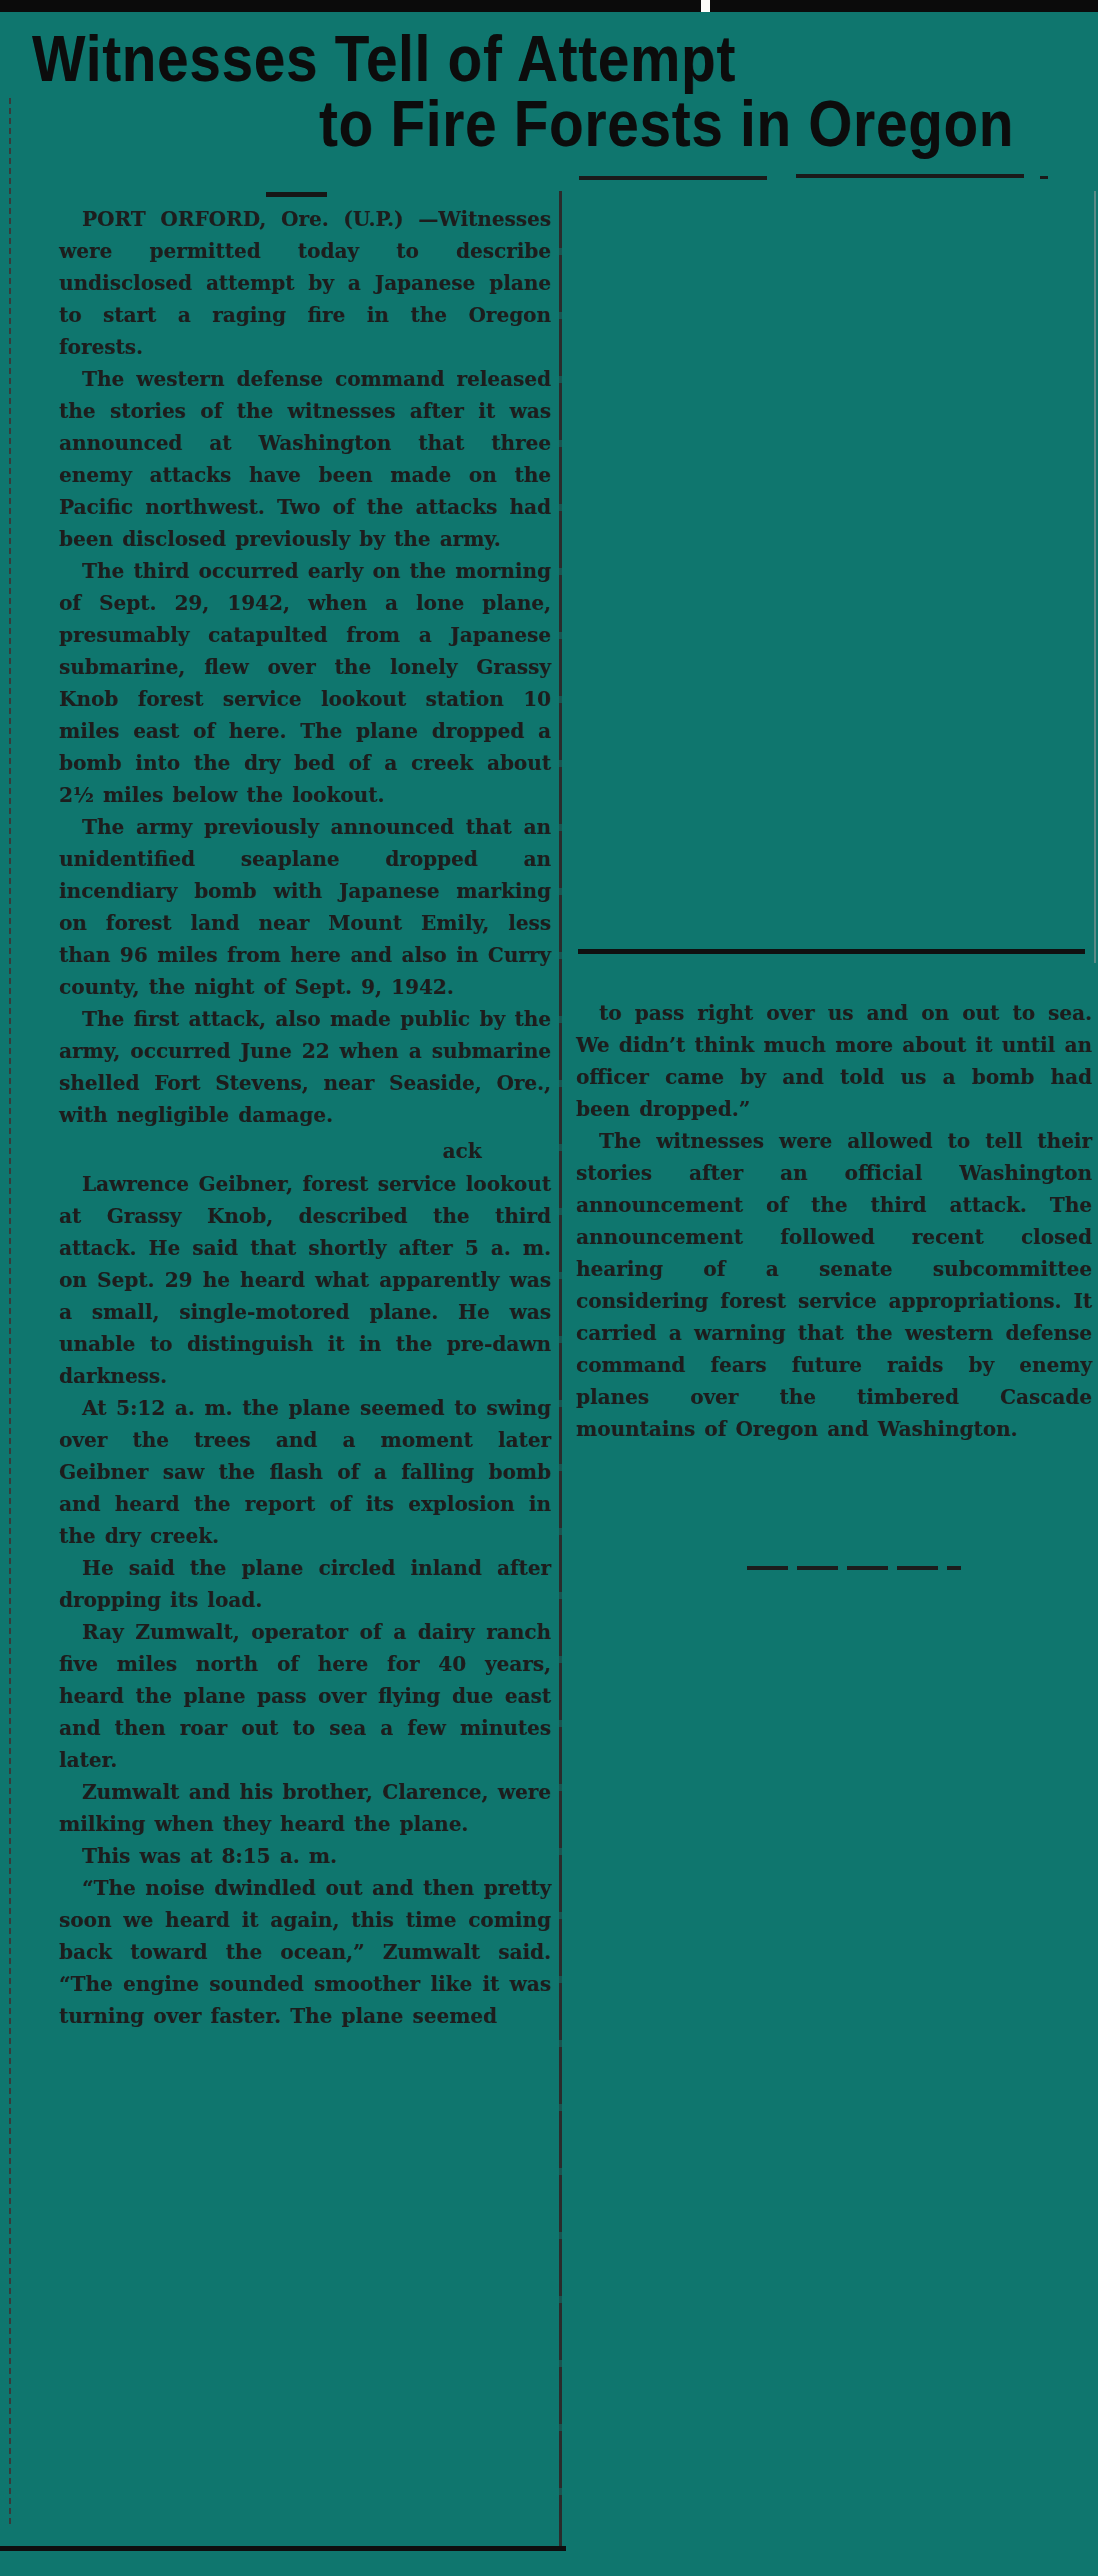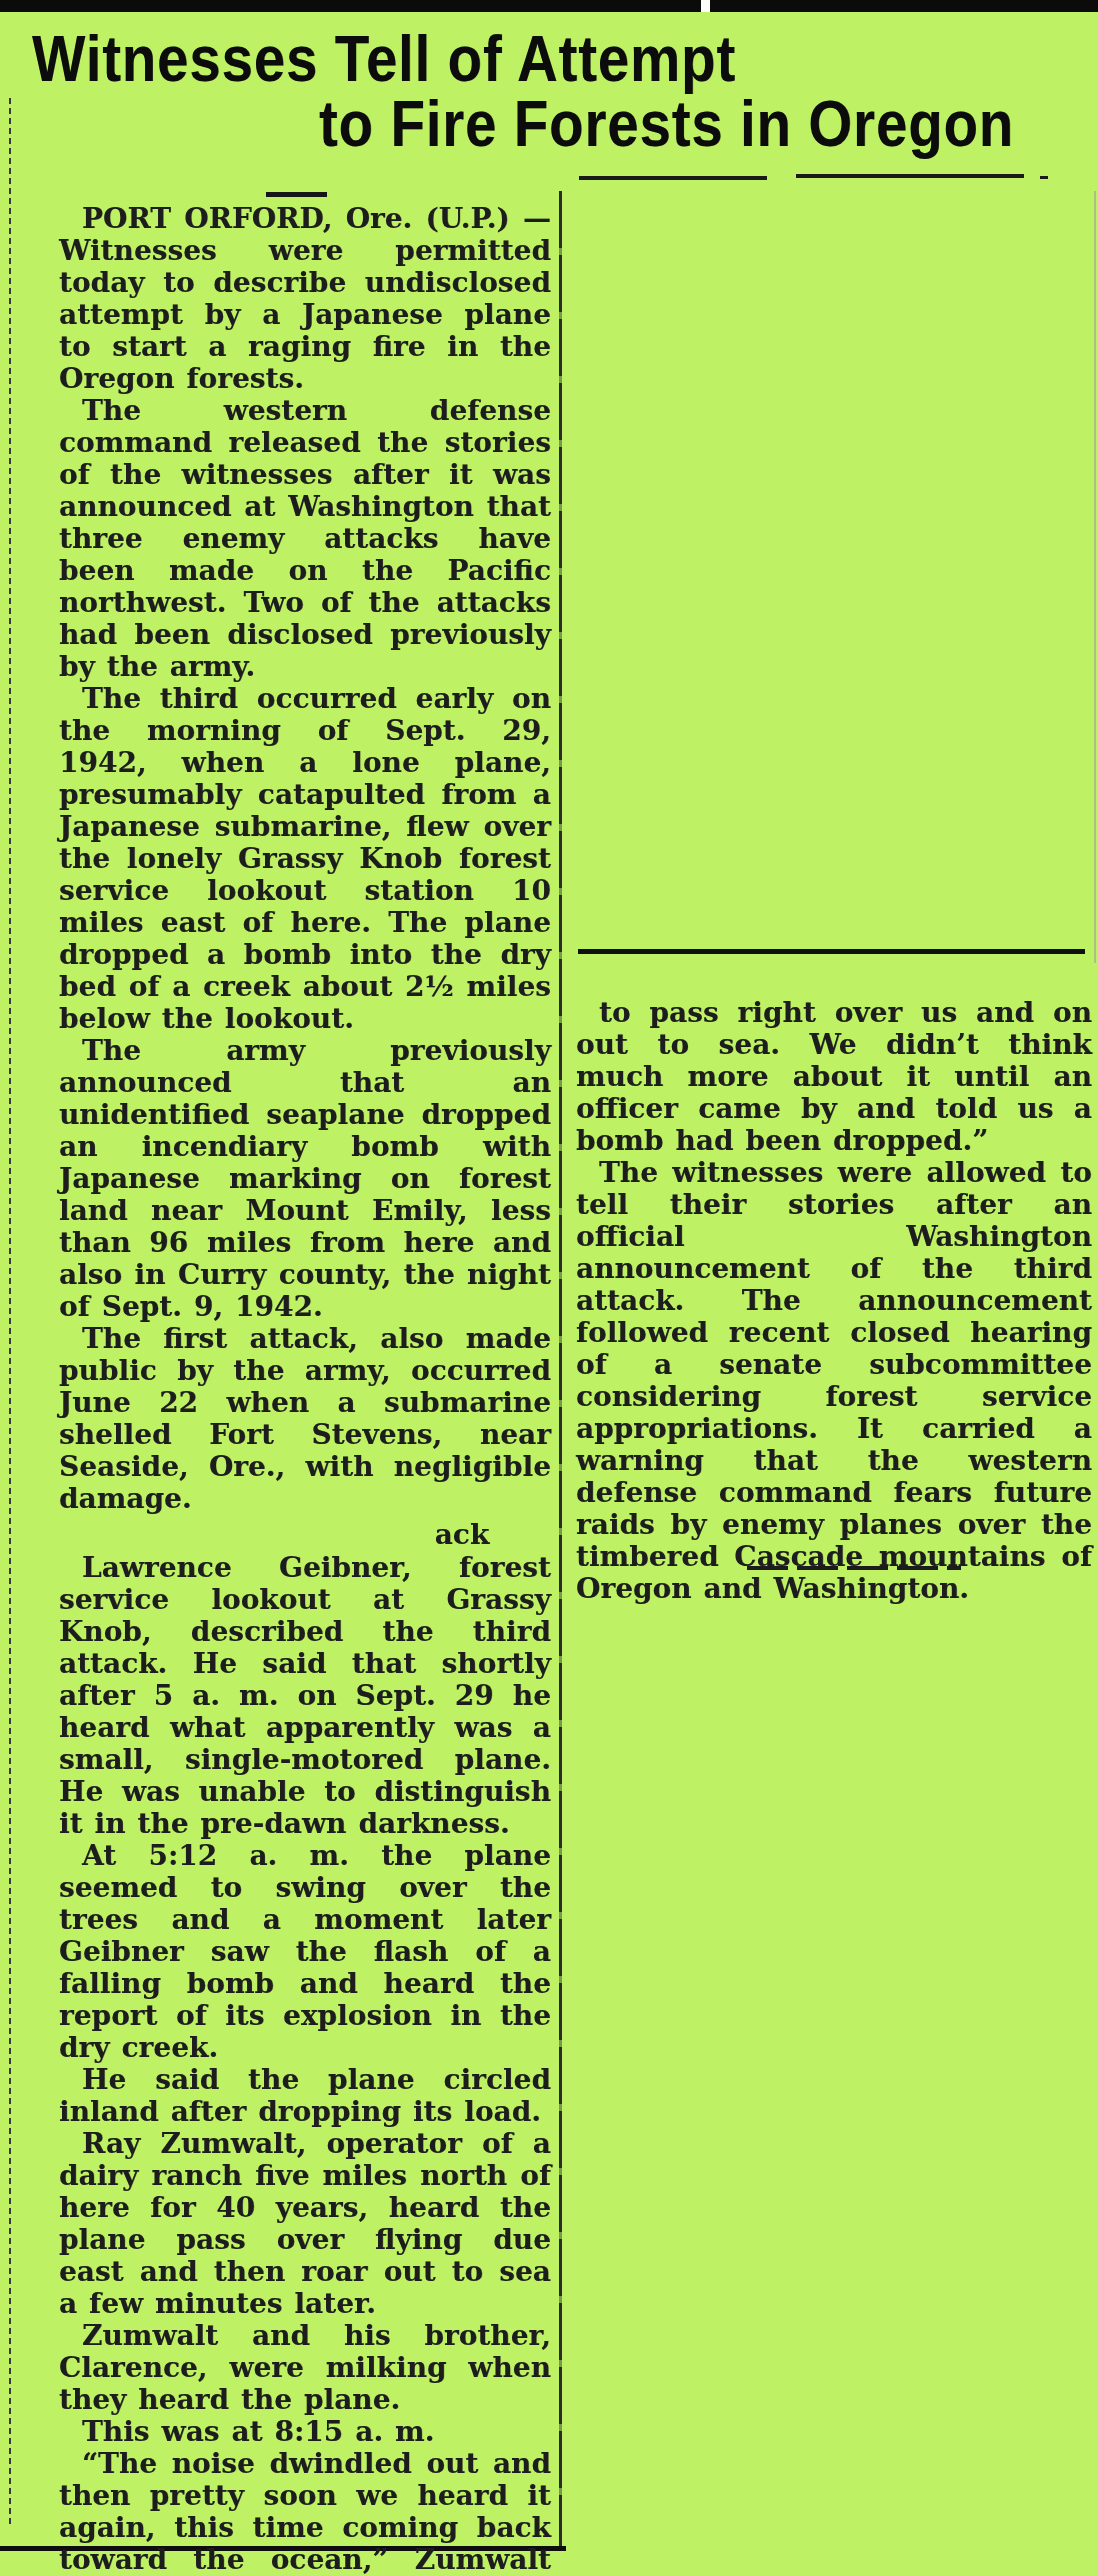--- a/index.html
+++ b/index.html
@@ -1,18 +1,18 @@
 <!DOCTYPE html>
 <html style="font-size:14.3px"><head>
 <meta charset="utf-8">
 <style>
   html, body { margin:0; padding:0; background:#fdfcf9; }
   .page {
     position:relative; width:1099px; height:2576px;
-    background:#bef264; overflow:hidden;
+    background:#0f766e; overflow:hidden;
     font-family:"DejaVu Serif", serif;
   }
   
   .topbar  { position:absolute; left:0; top:0; width:1099px; height:11.6px; background:#0b0b0b; }
   .topbar-notch { position:absolute; left:701px; top:0; width:9px; height:11.6px; background:#fdfcf9; }
   .shortrule { position:absolute; left:266px; top:192px; width:61px; height:4.5px; background:#161616; }
   .dash1 { position:absolute; left:579px; top:176px; width:188px; height:3.6px; background:#1a1a1a; }
   .dash2 { position:absolute; left:796px; top:174px; width:228px; height:3.6px; background:#1a1a1a; }
   .dashdot { position:absolute; left:1040px; top:176px; width:8px; height:2.7px; background:#1a1a1a; }
   .leftrule { position:absolute; left:9px; top:98px; height:2426px; width:0; border-left:2.7px dashed #3a3a3a; }
@@ -31,21 +31,21 @@
     text-shadow:0.4px 0.4px 0 rgba(10,10,10,.4);
   }
   .hl1 { left:32px;  top:26px;  }
   .hl2 { left:319px; top:91px; }
   
   .col { position:absolute; }
   .leftcol  { left:59px;  top:203px;  width:492px; }
   .rightcol { left:576px; top:997px; width:516px; }
   .col p {
     margin:0; text-align:justify; text-indent:23px;
-    font-size:28px; line-height:32px; font-weight:700;
+    font-size:20px; line-height:32px; font-weight:700;
     color:#1d1d1d; word-spacing:2.2px;
     text-shadow:0.4px 0.4px 0 rgba(25,25,25,.35);
   }
   .col p.subhead {
     text-indent:0; text-align:center; padding-left:314px; margin:3.6px 0 1.8px 0;
   }
 </style>
 </head>
 <body>
 

